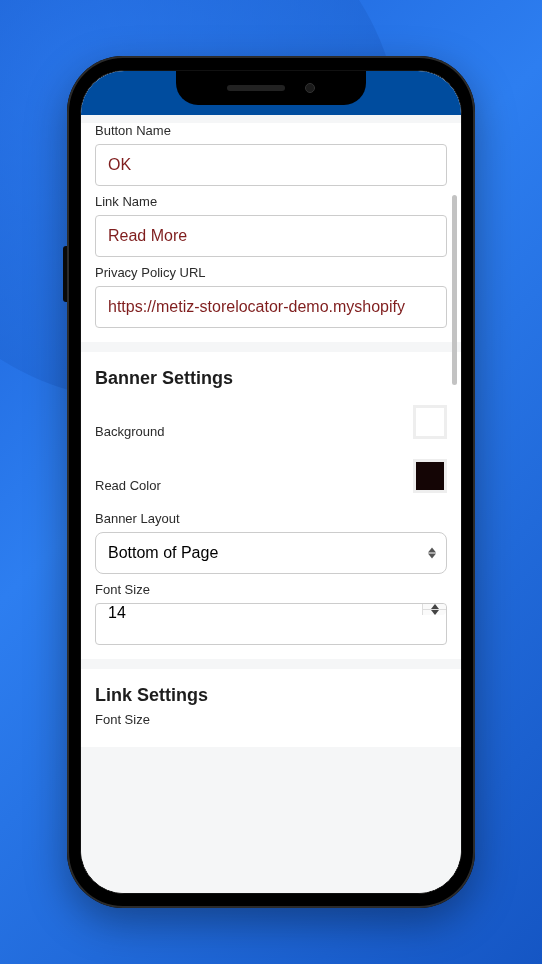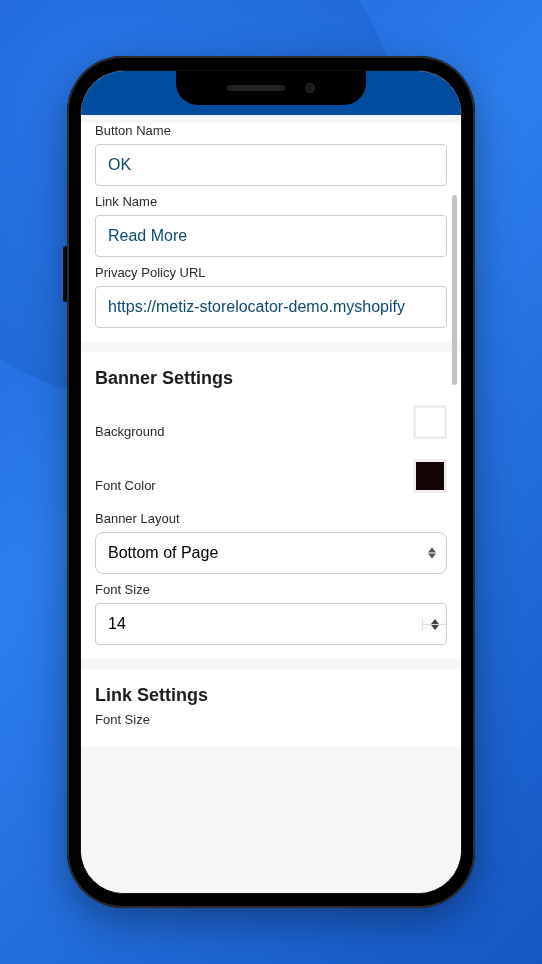--- a/index.html
+++ b/index.html
@@ -69,21 +69,21 @@
   .field-label{
     font-size:13px; color:#2b2b2b; padding-bottom:6px;
   }
   .text-input{
     width:100%;
     border:1px solid #ccc;
     border-radius:4px;
     height:42px;
     padding:0 12px;
     font-size:16px;
-    color:#0c4a6e;
+    color:#7f1d1d;
     background:#fff;
     outline:none;
     overflow:hidden; text-overflow:clip; white-space:nowrap;
   }
   .row{
     display:flex; align-items:flex-end; justify-content:space-between;
     padding:10px 0;
   }
   .row .field-label{ padding-bottom:0; }
   .swatch{
@@ -103,21 +103,21 @@
     position:absolute; right:10px; top:50%; transform:translateY(-50%);
     display:flex; flex-direction:column; gap:1px;
   }
   .caret .up, .caret .dn{
     width:0; height:0; border-left:4px solid transparent; border-right:4px solid transparent;
   }
   .caret .up{ border-bottom:5px solid #555; }
   .caret .dn{ border-top:5px solid #555; }
   .spinner{
     position:relative;
-    display:flex; align-items:center;
+    display:flex; align-items:flex-start;
     border:1px solid #ccc; border-radius:4px; height:42px; background:#fff;
   }
   .spinner .val{
     flex:1; padding:0 12px; display:flex; align-items:center; font-size:16px;
   }
   .spinner .btns{
     width:24px; display:flex; flex-direction:column; border-left:1px solid #ddd;
   }
   .spinner .btns button{
     flex:1; border:0; background:#fafafa; cursor:pointer; padding:0;
@@ -160,21 +160,21 @@
 
         <div class="panel">
           <div class="section-title">Banner Settings</div>
 
           <div class="row">
             <div class="field-label">Background</div>
             <div class="swatch"></div>
           </div>
 
           <div class="row">
-            <div class="field-label">Font Color</div>
+            <div class="field-label">Read Color</div>
             <div class="swatch solid" id="fc-swatch" style="background: rgb(20, 5, 5);"></div>
           </div>
 
           <div class="field">
             <div class="field-label">Banner Layout</div>
             <div class="select-wrap">
               <span>Bottom of Page</span>
               <span class="caret">
                   <span class="up"></span>
                   <span class="dn"></span>

